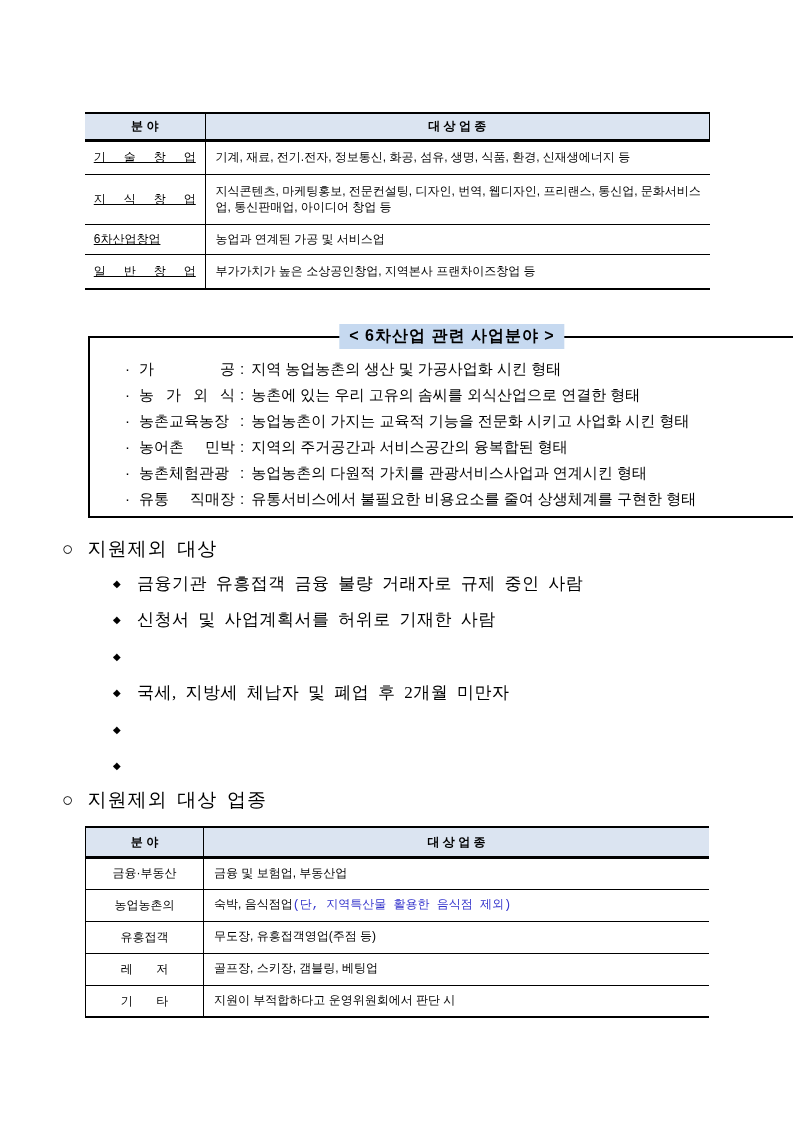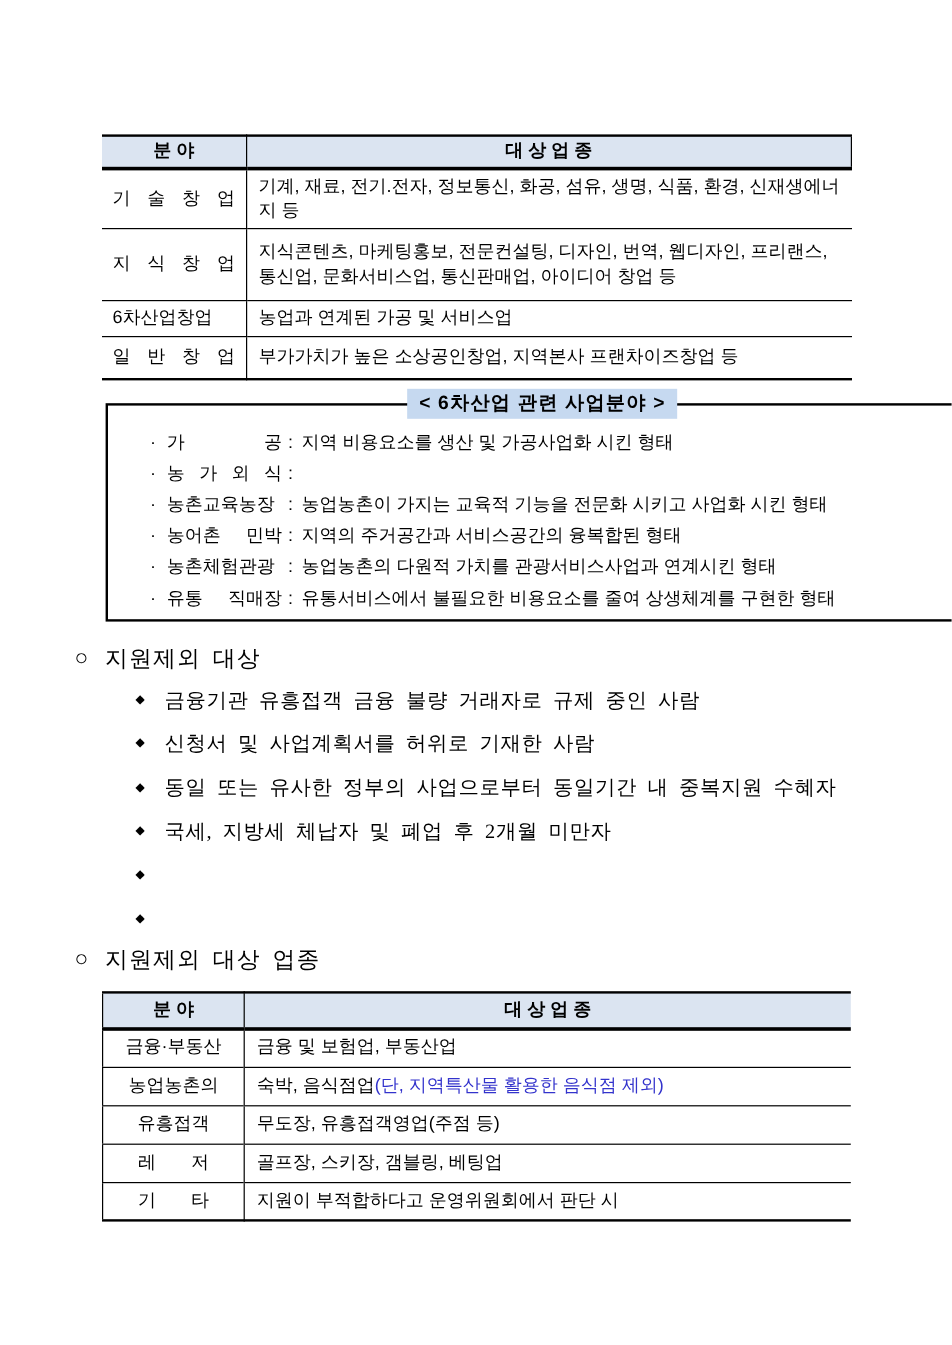--- a/index.html
+++ b/index.html
@@ -5,41 +5,41 @@
   * { margin:0; padding:0; box-sizing:border-box; }
   html,body { background:#ffffff; }
   body {
     width:793px; height:1121px; position:relative;
     font-family:"Liberation Sans", sans-serif;
     color:#000;
   }
   
   .doc-table {
     position:absolute; border-collapse:collapse; table-layout:fixed;
-    font-size:15px; line-height:1.35;
+    font-size:12px; line-height:1.35;
     border-top:2px solid #000; border-bottom:2px solid #000;
   }
   .doc-table th {
     background:var(--header-bg,#dbe4f1);
     font-weight:bold; text-align:center; vertical-align:middle;
     border-bottom:3px solid #000;
   }
   .doc-table td { border-top:1px solid #000; vertical-align:middle; }
   .doc-table tr:first-child + tr td { border-top:none; } 
   .sep { border-right:1.5px solid #000; }
   .t1 { left:85px; top:112px; width:625px; }
   .t1 th.hdr-right { border-right:1.5px solid #000; }
   .t2 { left:85px; top:826px; width:624px; border-left:1px solid #000; }
   .cat { text-align:center; white-space:nowrap; }
   .cat .just {
     display:inline-block; width:102px;
-    text-align:justify; text-align-last:justify;
+    text-align:justify; text-align-last:justify;text-decoration:underline;
   }
   .desc { padding:4px 6px 4px 10px; text-align:left; }
-  .blue { color:var(--blue-text,#3333cc); }
+  .blue { color:var(--blue-text,#3333cc);font-family:Liberation Mono, monospace; }
   
   .box {
     position:absolute; left:88px; top:336px; width:728px; height:182px;
     border:2px solid #000;
     padding-left:25px;
   }
   .box-title {
     position:absolute; top:-14px; left:50%; transform:translateX(-50%);
     background:var(--title-bg,#c6d9f0);
     font-size:16px; font-weight:bold; white-space:nowrap;
@@ -84,21 +84,21 @@
     </colgroup>
   <tbody>
       <tr style="height:27px">
     <th class="sep">분 야</th>
     <th class="hdr-right">대  상  업  종</th>
   </tr>
   <tr style="height:34px">
     <td class="cat sep"><span class="just">기 술 창 업</span></td>
     <td class="desc">기계, 재료, 전기.전자, 정보통신, 화공, 섬유, 생명, 식품, 환경, 신재생에너지 등</td>
   </tr>
-  <tr style="height:60px">
+  <tr style="height:50px">
     <td class="cat sep"><span class="just">지 식 창 업</span></td>
     <td class="desc">지식콘텐츠, 마케팅홍보, 전문컨설팅, 디자인, 번역, 웹디자인, 프리랜스, 통신업, 문화서비스업, 통신판매업, 아이디어 창업 등</td>
   </tr>
   <tr style="height:30px">
     <td class="cat sep"><span class="just">6차산업창업</span></td>
     <td class="desc">농업과 연계된 가공 및 서비스업</td>
   </tr>
   <tr style="height:35px">
     <td class="cat sep"><span class="just">일 반 창 업</span></td>
     <td class="desc">부가가치가 높은 소상공인창업, 지역본사 프랜차이즈창업 등</td>
@@ -106,26 +106,27 @@
 </tbody>
   </table>
 
 <div class="box">
   <div class="box-title">&lt; 6차산업 관련 사업분야 &gt;</div>
   <div class="box-items">
     <div class="box-item">
       <span class="dot">·</span>
       <span class="term">가 공</span>
       <span class="colon">:</span>
-      <span class="def">지역 비용요소를 생산 및 가공사업화 시킨 형태</span>
+      <span class="def">지역 농업농촌의 생산 및 가공사업화 시킨 형태</span>
     </div>
     <div class="box-item">
       <span class="dot">·</span>
       <span class="term">농 가 외 식</span>
       <span class="colon">:</span>
+      <span class="def">농촌에 있는 우리 고유의 솜씨를 외식산업으로 연결한 형태</span>
     </div>
     <div class="box-item">
       <span class="dot">·</span>
       <span class="term">농촌교육농장</span>
       <span class="colon">:</span>
       <span class="def">농업농촌이 가지는 교육적 기능을 전문화 시키고 사업화 시킨 형태</span>
     </div>
     <div class="box-item">
       <span class="dot">·</span>
       <span class="term">농어촌 민박</span>
@@ -156,21 +157,20 @@
   <div class="x-item">
     <span class="dia">◆</span>
     <span>금융기관 유흥접객 금융 불량 거래자로 규제 중인 사람</span>
   </div>
   <div class="x-item">
     <span class="dia">◆</span>
     <span>신청서 및 사업계획서를 허위로 기재한 사람</span>
   </div>
   <div class="x-item">
     <span class="dia">◆</span>
-    <span>동일 또는 유사한 정부의 사업으로부터 동일기간 내 중복지원 수혜자</span>
   </div>
   <div class="x-item">
     <span class="dia">◆</span>
     <span>국세, 지방세 체납자 및 폐업 후 2개월 미만자</span>
   </div>
   <div class="x-item">
     <span class="dia">◆</span>
   </div>
   <div class="x-item">
     <span class="dia">◆</span>

